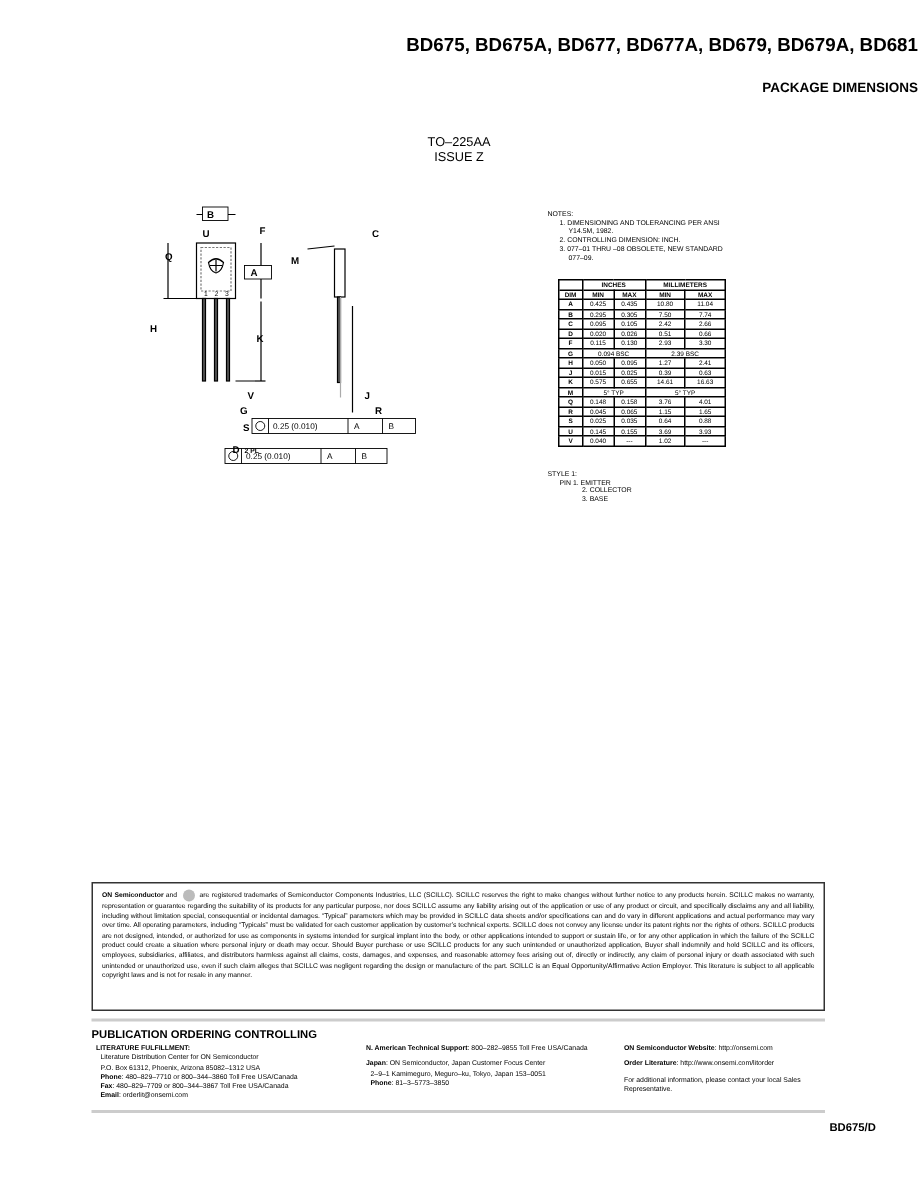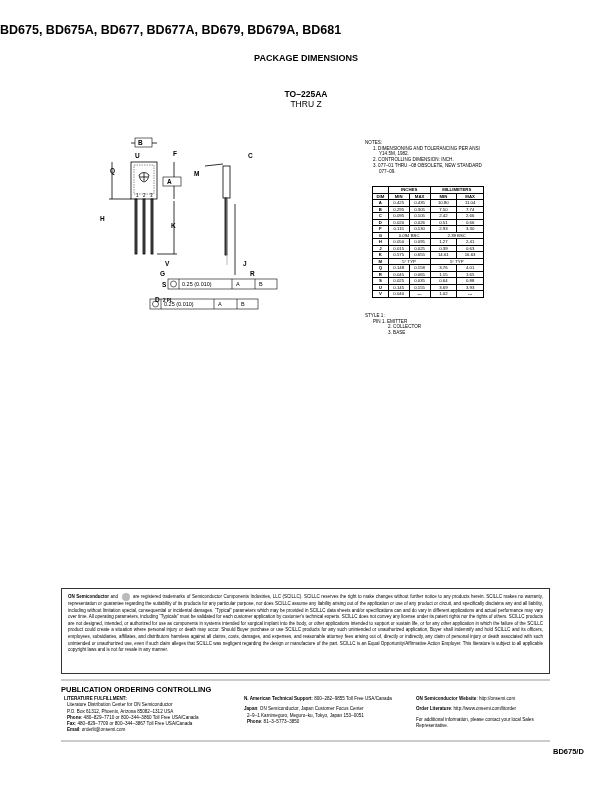--- a/index.html
+++ b/index.html
@@ -1,22 +1,22 @@
 <!DOCTYPE html>
 <html><head>
 <meta charset="utf-8">
 <style>
   html, body { margin: 0; padding: 0; background: #ffffff; }
   body { width: 612px; height: 792px; position: relative; overflow: hidden;
          font-family: "Liberation Sans", sans-serif; color: #000; }
   .abs { position: absolute; }
-  .title { left: 0; width: 612px; top: 23px; text-align: left; font-weight: bold; font-size: 12.5px; }
-  .subtitle { left: 0; width: 612px; top: 53px; text-align: center; font-weight: bold; font-size: 9px; }
+  .title { left: 0; width: 612px; top: 23px; text-align: right; font-weight: bold; font-size: 12.5px; }
+  .subtitle { left: 0; width: 612px; top: 53px; text-align: right; font-weight: bold; font-size: 9px; }
   .pkg { left: 0; width: 612px; top: 89px; text-align: center; font-size: 8.5px; line-height: 10px; }
-  .pkg .b { font-weight: bold; }
+  .pkg .b { font-weight: normal; }
   .notes { left: 365px; top: 140px; font-size: 4.6px; line-height: 5.7px; width: 130px; }
   .notes .ind { padding-left: 8px; }
   .notes .ind2 { padding-left: 14px; }
   table.dim { position: absolute; left: 372px; top: 186px; border-collapse: collapse;
               font-size: 4.3px; width: 112px; }
   table.dim td, table.dim th { border: 0.5px solid #000; text-align: center; padding: 0; height: 5.5px; line-height: 5.5px; font-weight: normal; }
   table.dim th { font-weight: bold; }
   table.dim td.dimc { font-weight: bold; }
   table.dim tr.sep td { border-bottom: 1px solid #000; }
   .style { left: 365px; top: 313px; font-size: 4.6px; line-height: 5.7px; }
@@ -30,21 +30,21 @@
   .docid { left: 505px; top: 747px; font-weight: bold; font-size: 7.5px; margin-left: 48px; }
   svg text { font-family: "Liberation Sans", sans-serif; }
 </style>
 </head>
 <body>
 
 <div class="abs title">BD675, BD675A, BD677, BD677A, BD679, BD679A, BD681</div>
 <div class="abs subtitle">PACKAGE DIMENSIONS</div>
 <div class="abs pkg">
   <div class="b">TO–225AA</div>
-  <div>THRU Z</div>
+  <div>ISSUE Z</div>
 </div>
 
 <svg class="abs" style="left:95px;top:135px" width="270" height="220" viewBox="0 0 270 220">
   <g stroke="#000" stroke-width="0.8" fill="none">
 
     <rect x="36" y="27" width="26" height="37"></rect>
     <rect x="39" y="30" width="20" height="29" stroke-dasharray="1.5,1" stroke="#777"></rect>
     <path d="M44 40 q5 -5 10 0 q-1 6 -5 7 q-4 -1 -5 -7 z"></path>
     <line x1="49" y1="38" x2="49" y2="46"></line>
       <line x1="45" y1="42" x2="53" y2="42"></line>

